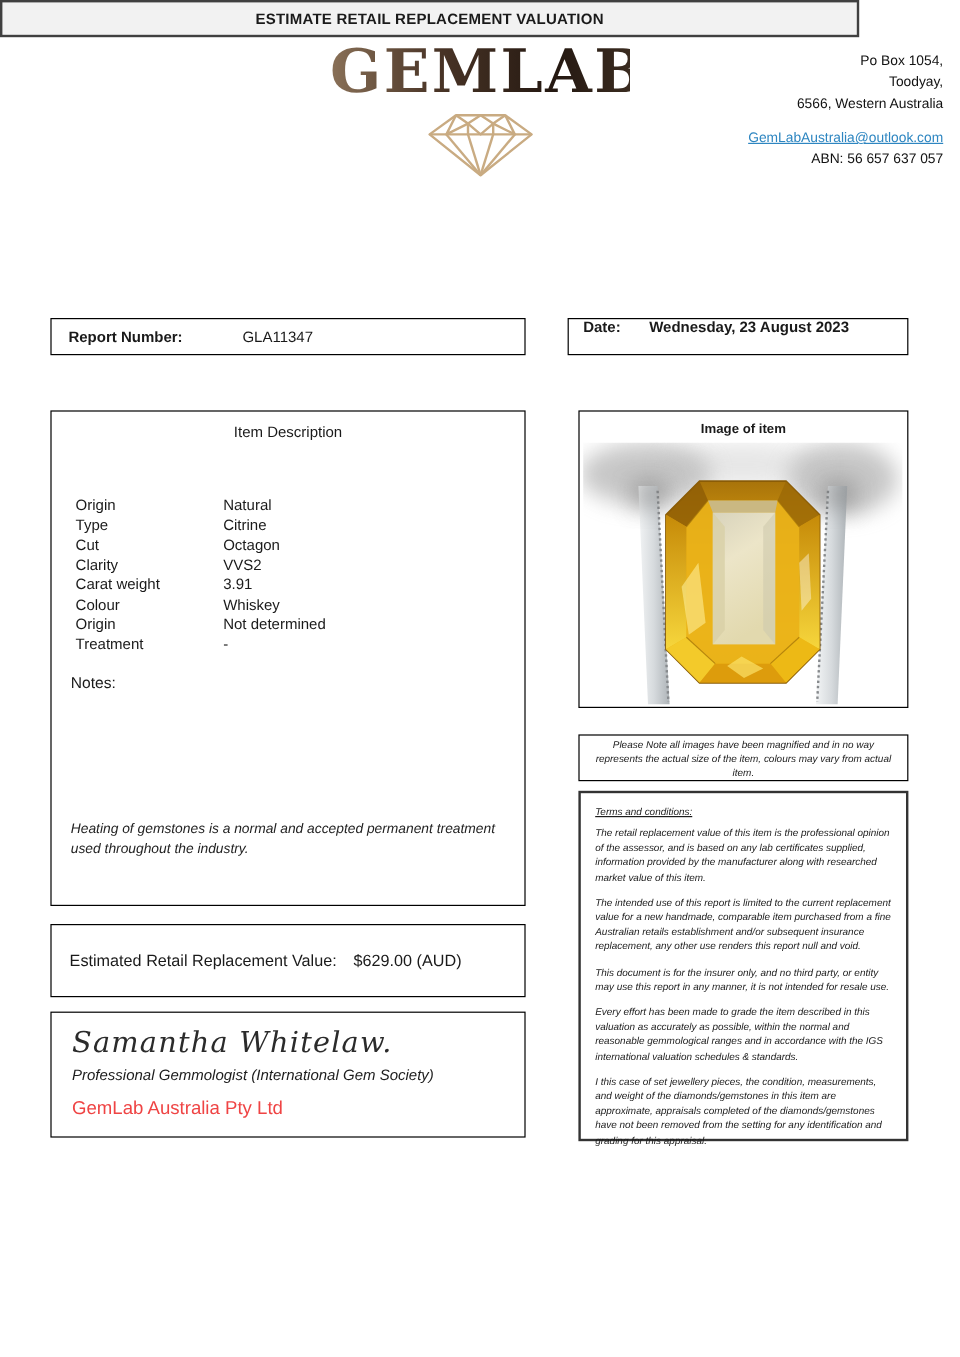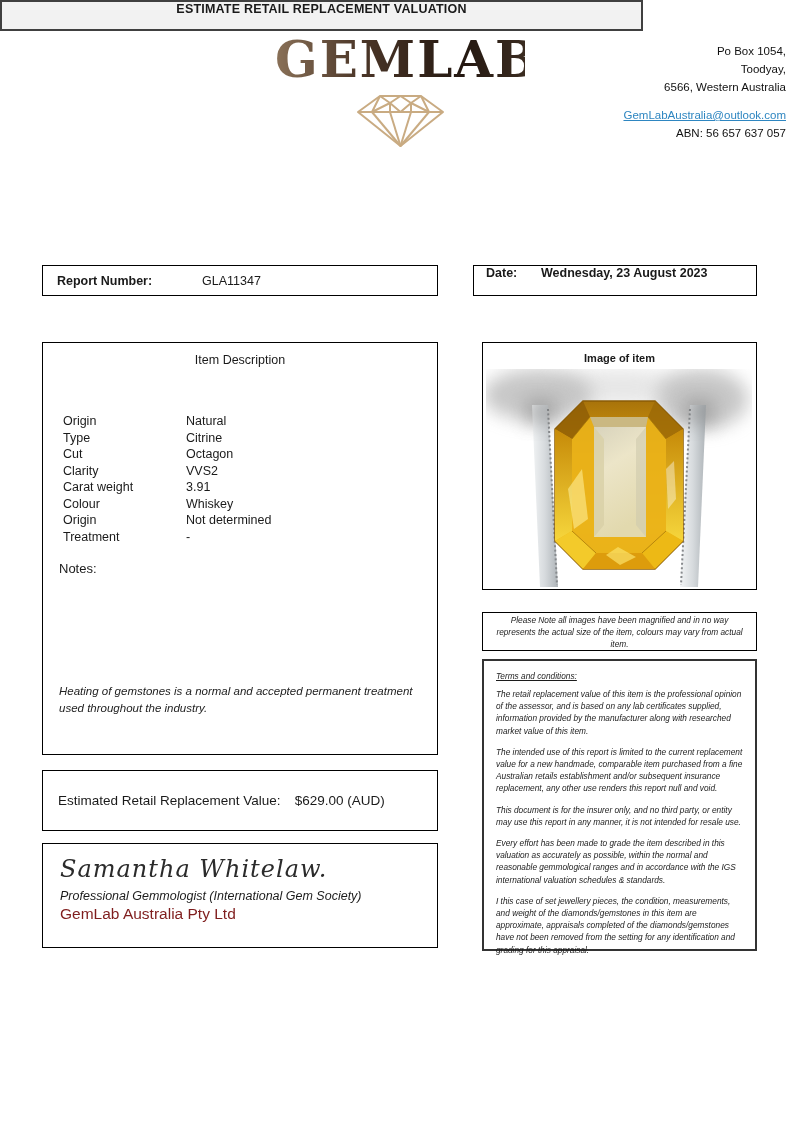--- a/index.html
+++ b/index.html
@@ -60,24 +60,24 @@
 
   
   .box {
     position: absolute;
     background: #ffffff;
     border: 8px solid #000000;
   }
 
   .title-bar {
     left: 42px; top: 186px;
-    width: 643px; height: 31px;
+    width: 716px; height: 31px;
     background: #f2f2f2;
     border: 2px solid #404040;
-    display: flex; align-items: flex-start; justify-content: center;
+    display: flex; align-items: center; justify-content: center;
   }
   .title-bar span {
     font-weight: 700;
     font-size: 12.5px;
     letter-spacing: 0.2px;
   }
 
   .report-box {
     left: 42px; top: 265px;
     width: 396px; height: 31px;
@@ -203,23 +203,23 @@
     color: #2b2b2b;
     letter-spacing: 1px;
   }
   .sig-role {
     margin-top: 5px;
     font-style: italic;
     font-size: 12.5px;
     color: #1c1c1c;
   }
   .sig-company {
-    margin-top: 2px;
+    margin-top: 12px;
     font-size: 15.5px;
-    color: #7f1d1d;
+    color: #ef4444;
   }
 </style>
 </head>
 <body>
 
 <div class="page">
 
   <div class="logo-block">
     <div class="brand-name">GEMLAB</div>
     <svg class="diamond-logo" width="105" height="60" viewBox="0 0 105 60">

